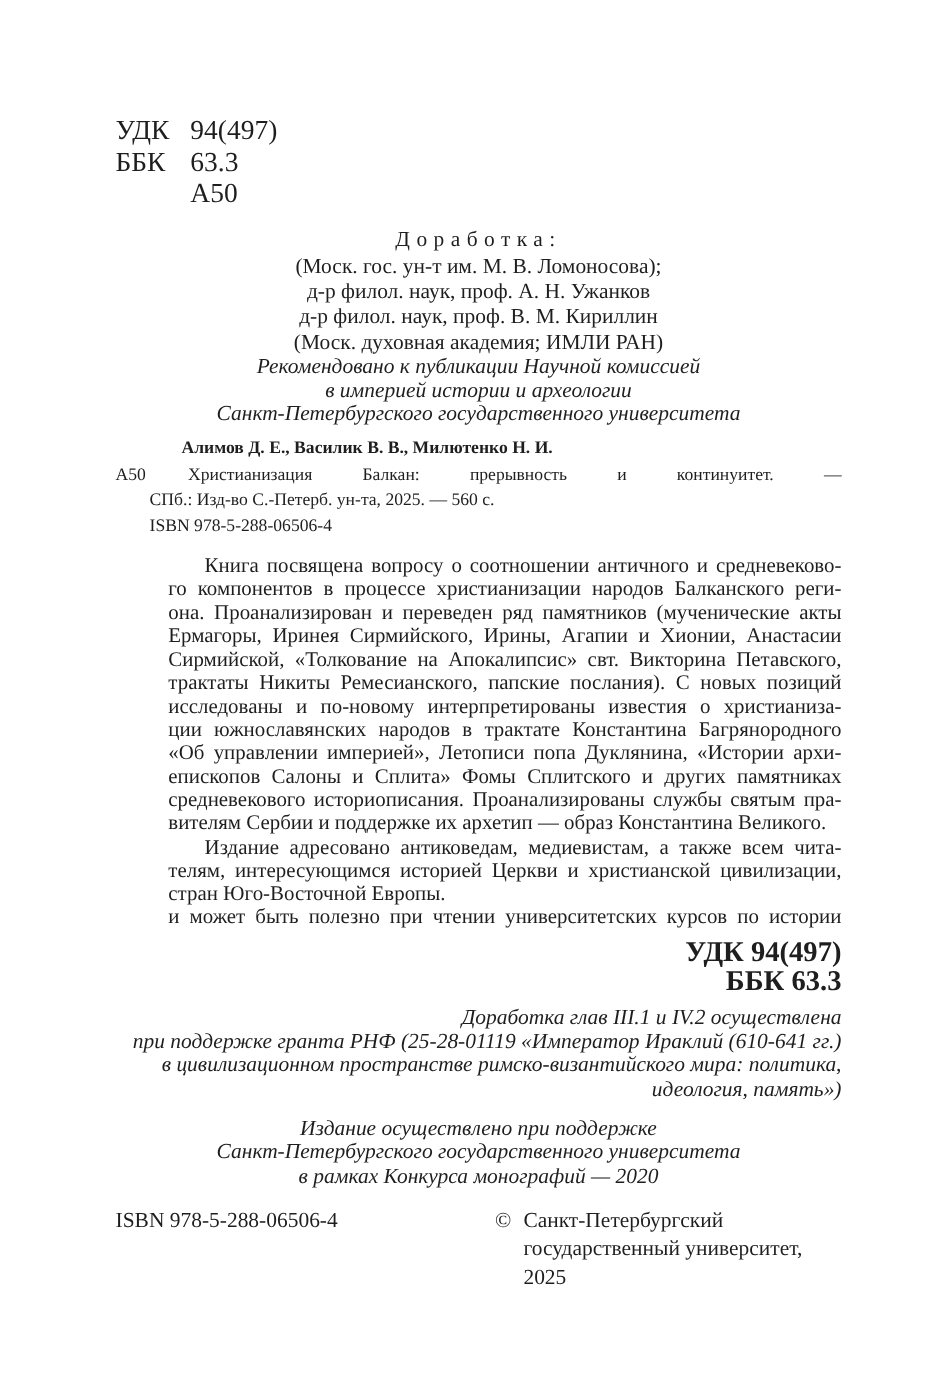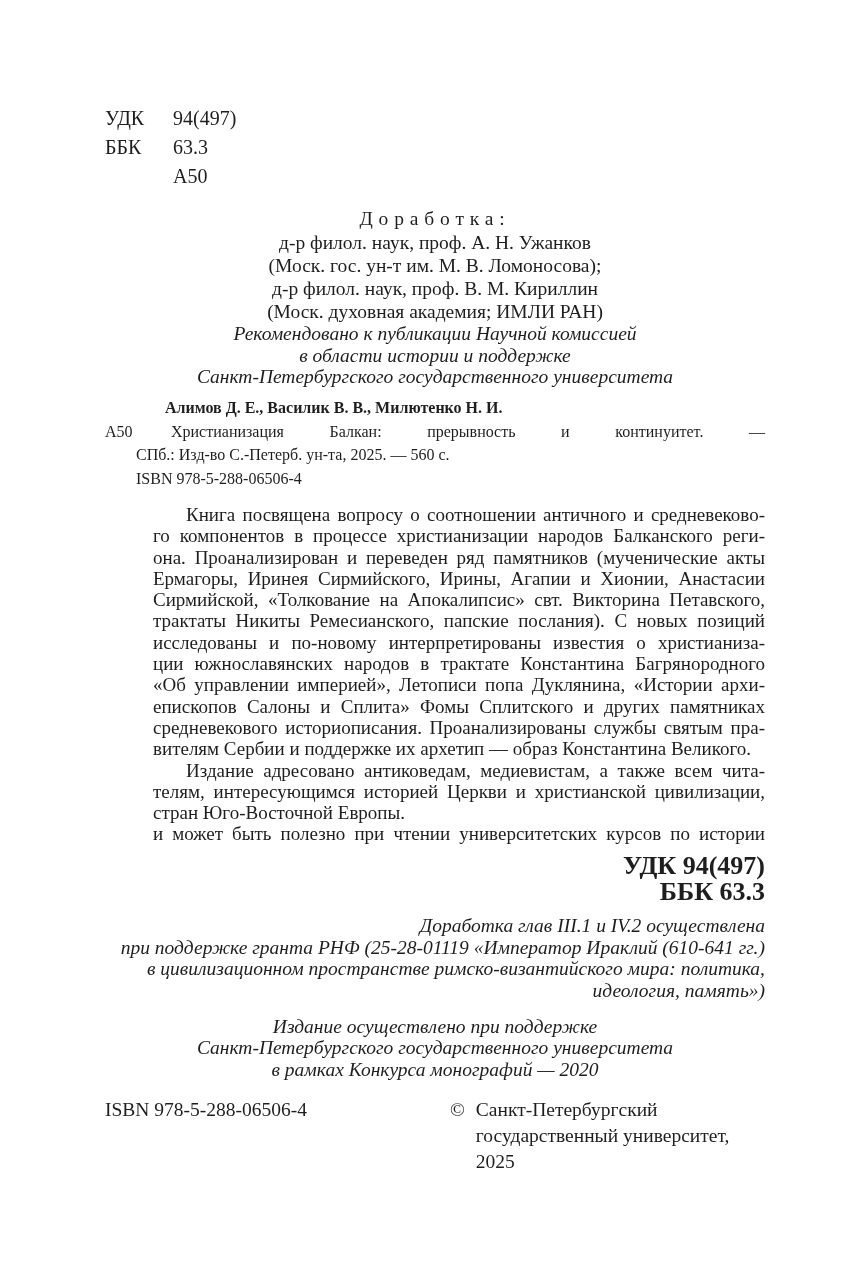--- a/index.html
+++ b/index.html
@@ -16,21 +16,21 @@
     font-family: "Liberation Serif", "DejaVu Serif", serif;
     overflow: hidden;
   }
   .content {
     padding: 0 92px 0 105px; 
   }
 
   
   .udk-block {
     margin-top: 104px;
-    font-size: 20px;
+    font-size: 25px;
     line-height: 29px;
   }
   .udk-row { display: flex; }
   .udk-row .lbl { width: 68px; }
 
   
   .reviewers {
     margin-top: 16px;
     text-align: center;
     font-size: 19.5px;
@@ -148,29 +148,29 @@
         <span>63.3</span>
       </div>
       <div class="udk-row">
         <span class="lbl"></span>
         <span>А50</span>
       </div>
     </div>
 
     <div class="reviewers">
       <div class="heading">Доработка:</div>
+      <div>(Моск. гос. ун-т им. М. В. Ломоносова);</div>
       <div>д-р филол. наук, проф. А. Н. Ужанков</div>
-      <div>(Моск. гос. ун-т им. М. В. Ломоносова);</div>
       <div>д-р филол. наук, проф. В. М. Кириллин</div>
       <div>(Моск. духовная академия; ИМЛИ РАН)</div>
     </div>
 
     <div class="recommendation">
       <div>Рекомендовано к публикации Научной комиссией</div>
-      <div>в области истории и поддержке</div>
+      <div>в империей истории и археологии</div>
       <div>Санкт-Петербургского государственного университета</div>
     </div>
 
     <div class="catalog">
       <div class="authors">Алимов Д. Е., Василик В. В., Милютенко Н. И.</div>
       <span class="a50">А50</span>
       <div class="bib-line bib-first">Христианизация Балкан: прерывность и континуитет. —</div>
       <div class="bib-line">СПб.: Изд-во С.-Петерб. ун-та, 2025. — 560 с.</div>
       <div class="bib-line">ISBN 978-5-288-06506-4</div>
     </div>

